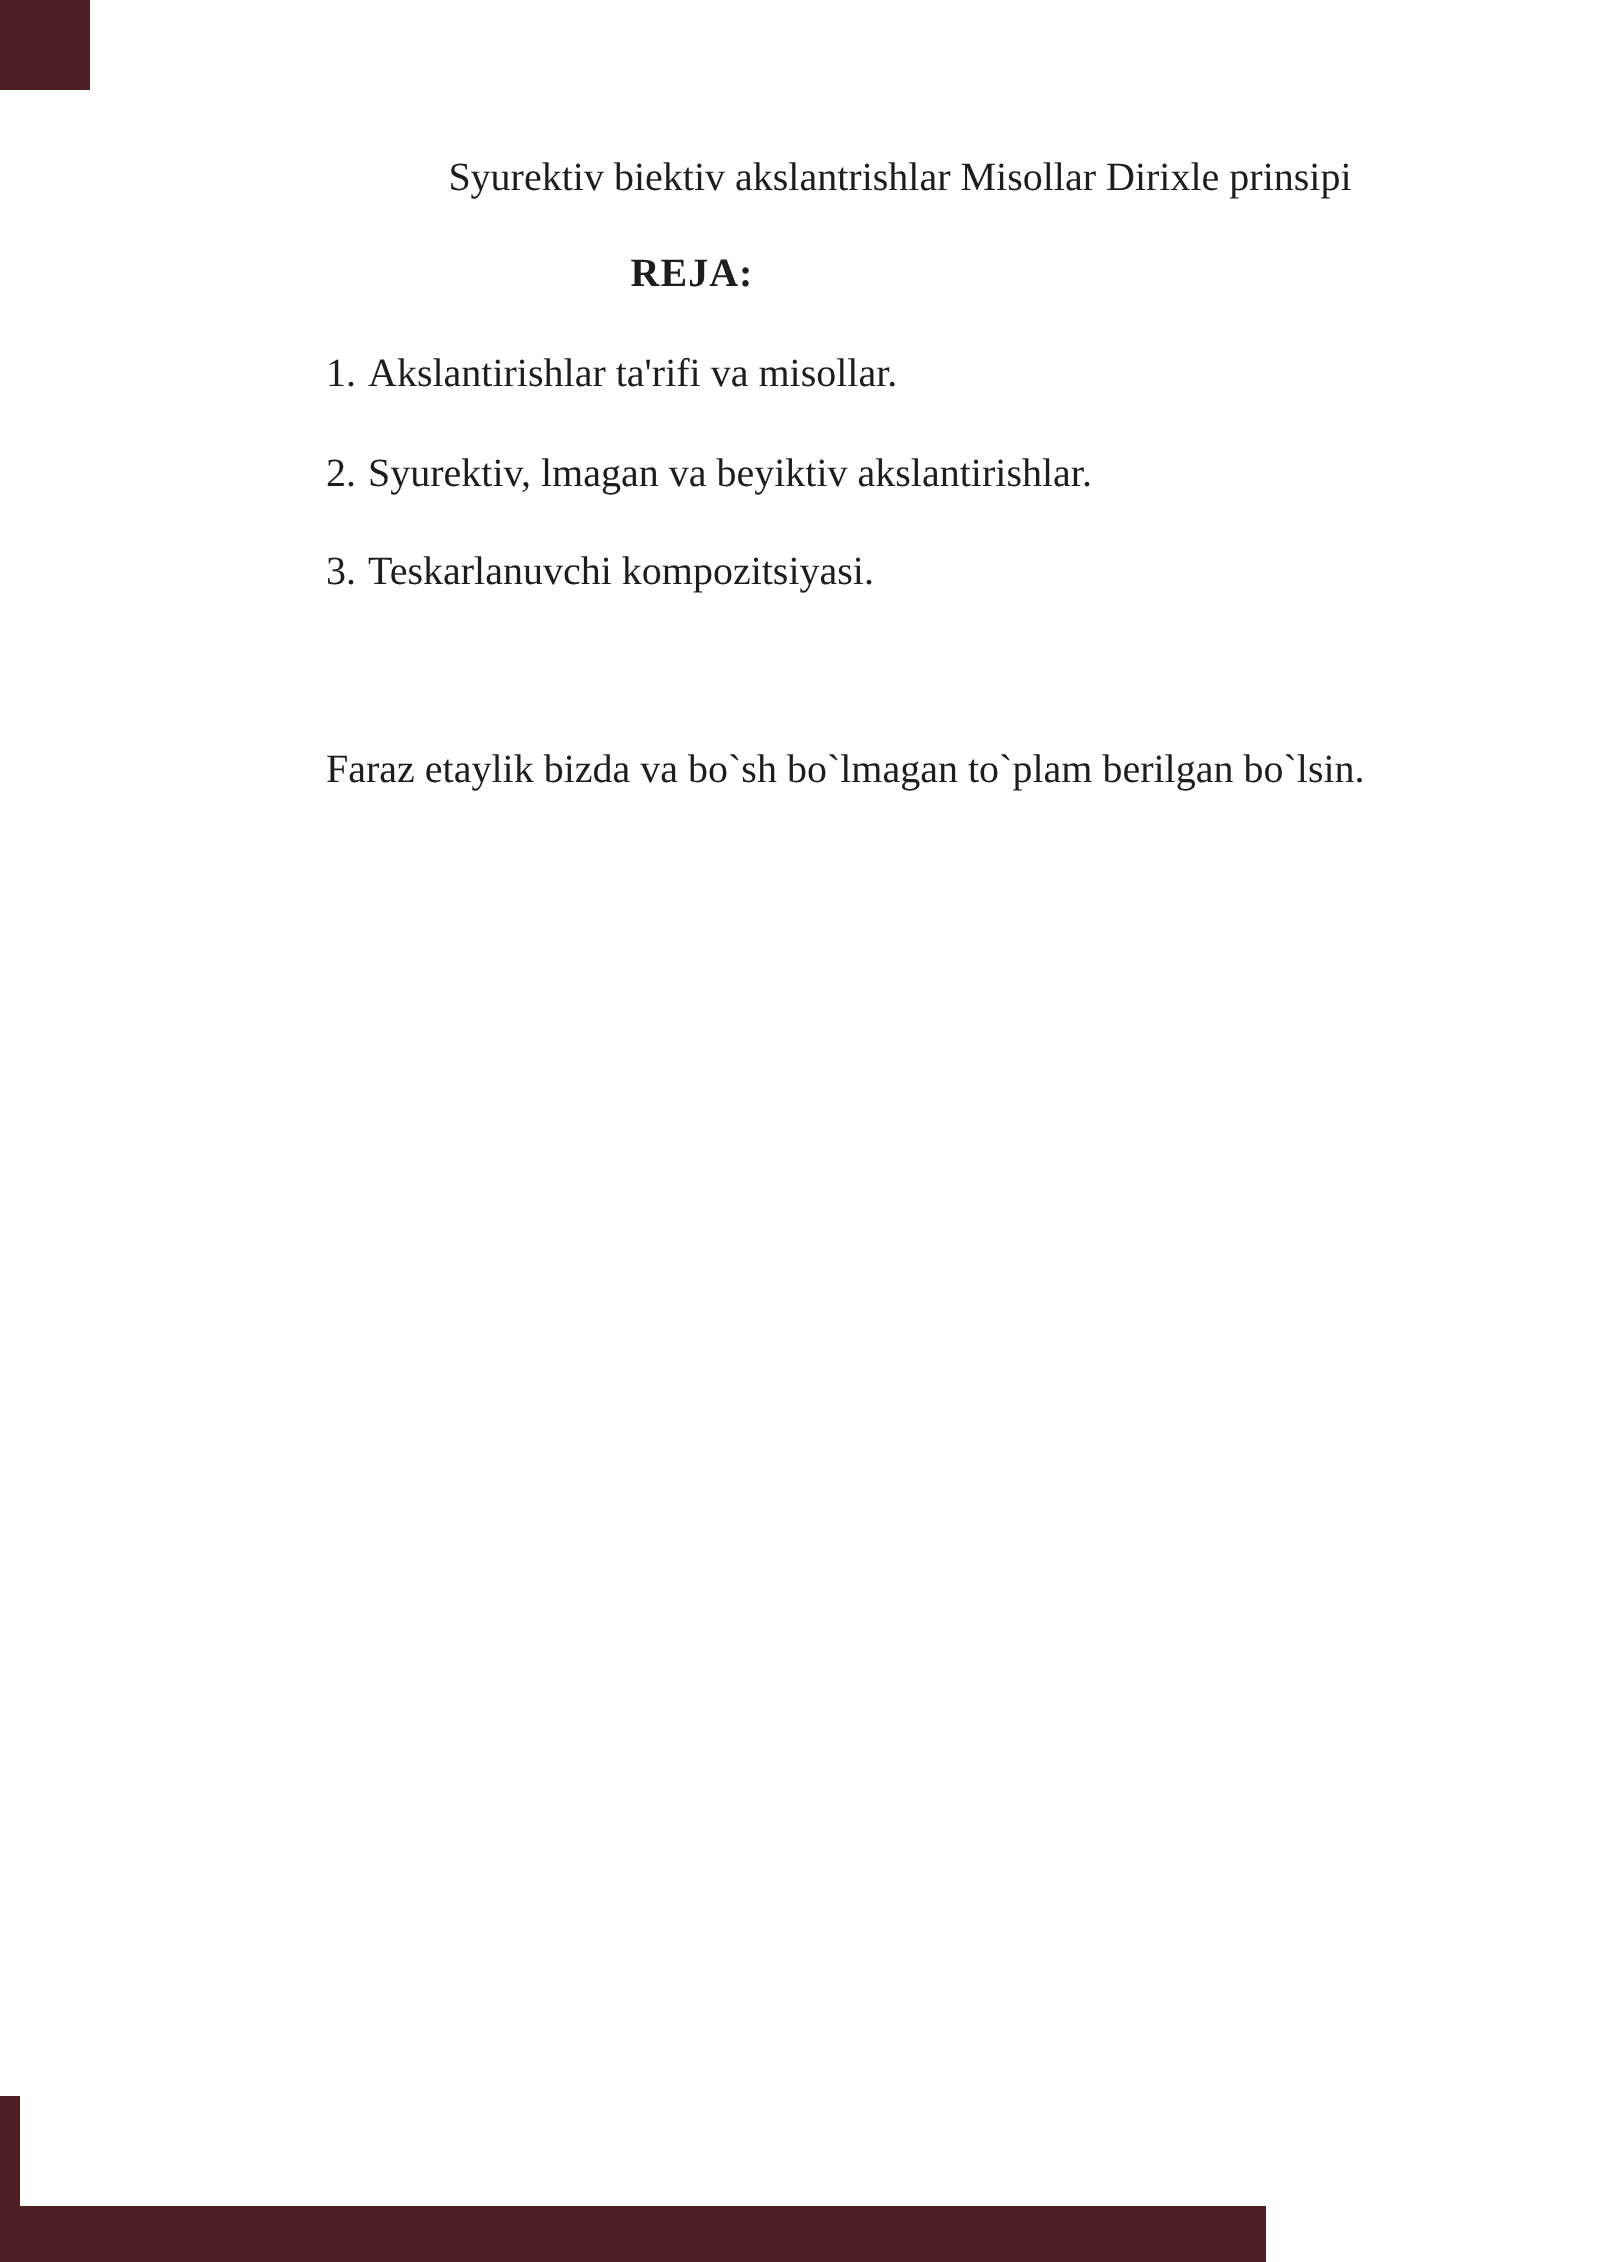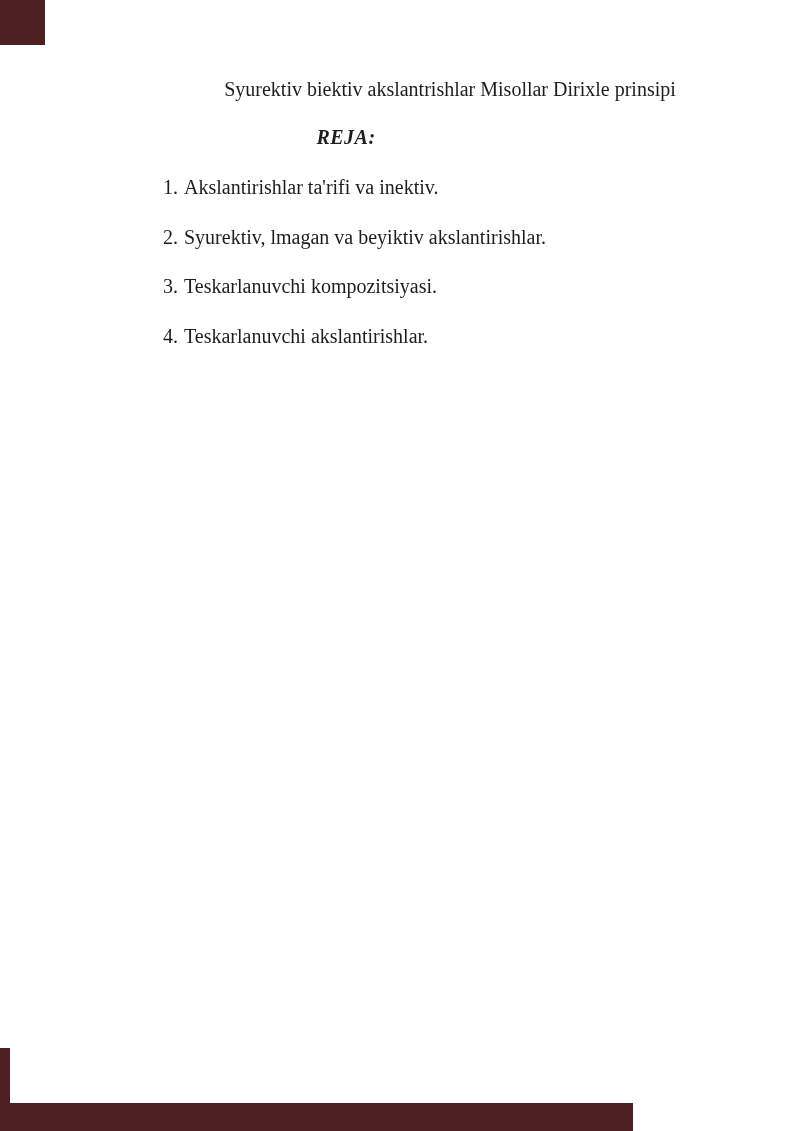--- a/index.html
+++ b/index.html
@@ -31,21 +31,20 @@
   .doc-heading {
     position: absolute;
     top: 124px;
     left: 0;
     width: 632px;
     padding-left: 60px;
     box-sizing: border-box;
     text-align: center;
     font-weight: bold;
     letter-spacing: 0.5px;
-    font-style: italic;
   }
   .doc-line {
     position: absolute;
     left: 163px;
     white-space: nowrap;
   }
   .doc-line .num {
     margin-right: 6px;
   }
   .item-1 { top: 174px; }
@@ -79,35 +78,33 @@
 </head>
 <body>
 
 <div class="page">
 
   <div class="doc-title">Syurektiv biektiv akslantrishlar Misollar Dirixle prinsipi</div>
 
   <div class="doc-heading">REJA:</div>
 
   <div class="doc-line item-1">
-    <span class="num">1.</span><span>Akslantirishlar ta'rifi va inektiv.</span>
+    <span class="num">1.</span><span>Akslantirishlar ta'rifi va misollar.</span>
   </div>
 
   <div class="doc-line item-2">
     <span class="num">2.</span><span>Syurektiv, lmagan va beyiktiv akslantirishlar.</span>
   </div>
 
   <div class="doc-line item-3">
     <span class="num">3.</span><span>Teskarlanuvchi kompozitsiyasi.</span>
   </div>
 
-  <div class="doc-line item-4">
-    <span class="num">4.</span><span>Teskarlanuvchi akslantirishlar.</span>
-  </div>
 
+  <div class="doc-line closing">Faraz etaylik bizda va bo`sh bo`lmagan to`plam berilgan bo`lsin.</div>
 
   <div class="decor decor-corner" style="background-color: rgb(78, 31, 34);"></div>
 
   <div class="decor decor-left-bar" style="background-color: rgb(78, 31, 34);"></div>
 
   <div class="decor decor-bottom-bar" style="background-color: rgb(78, 31, 34);"></div>
 
 </div>
 
 </body></html>

